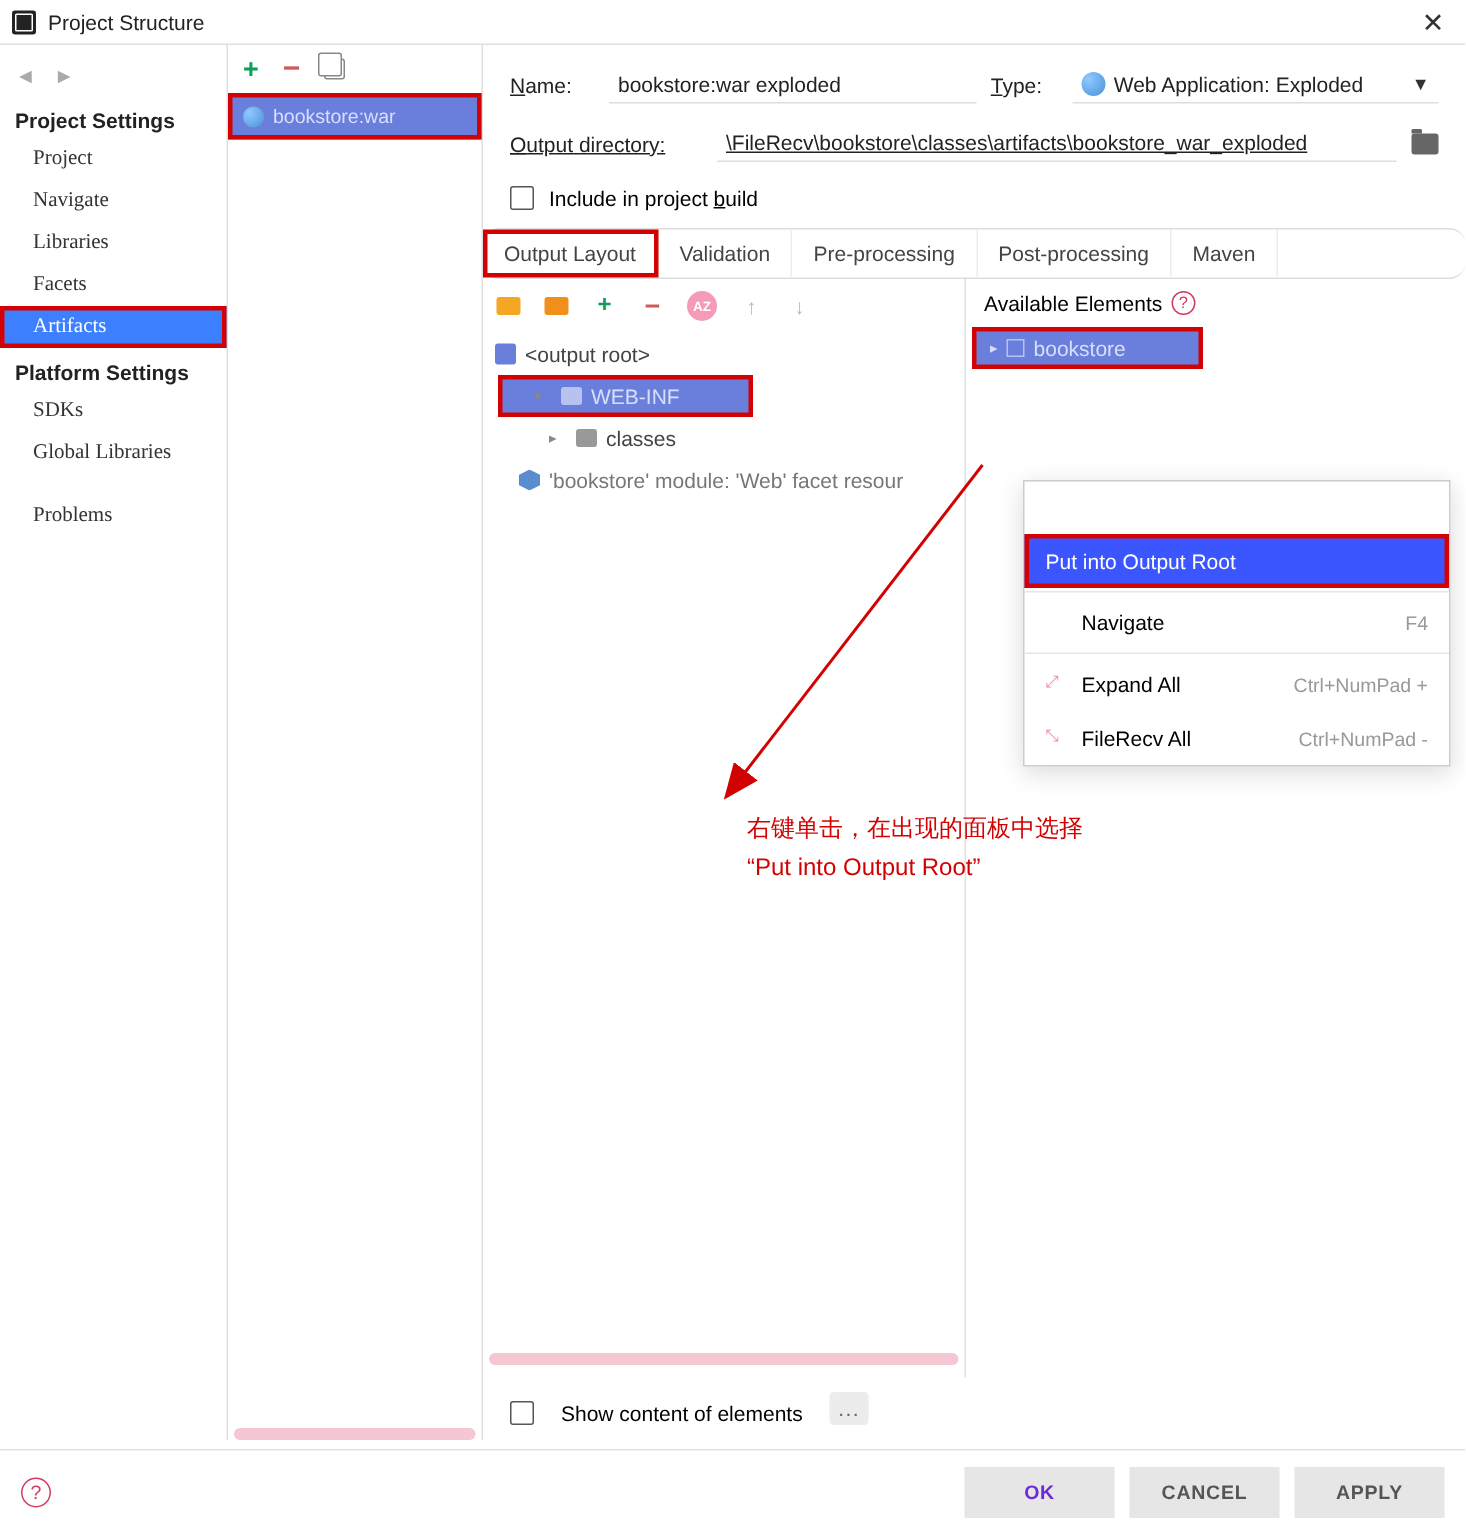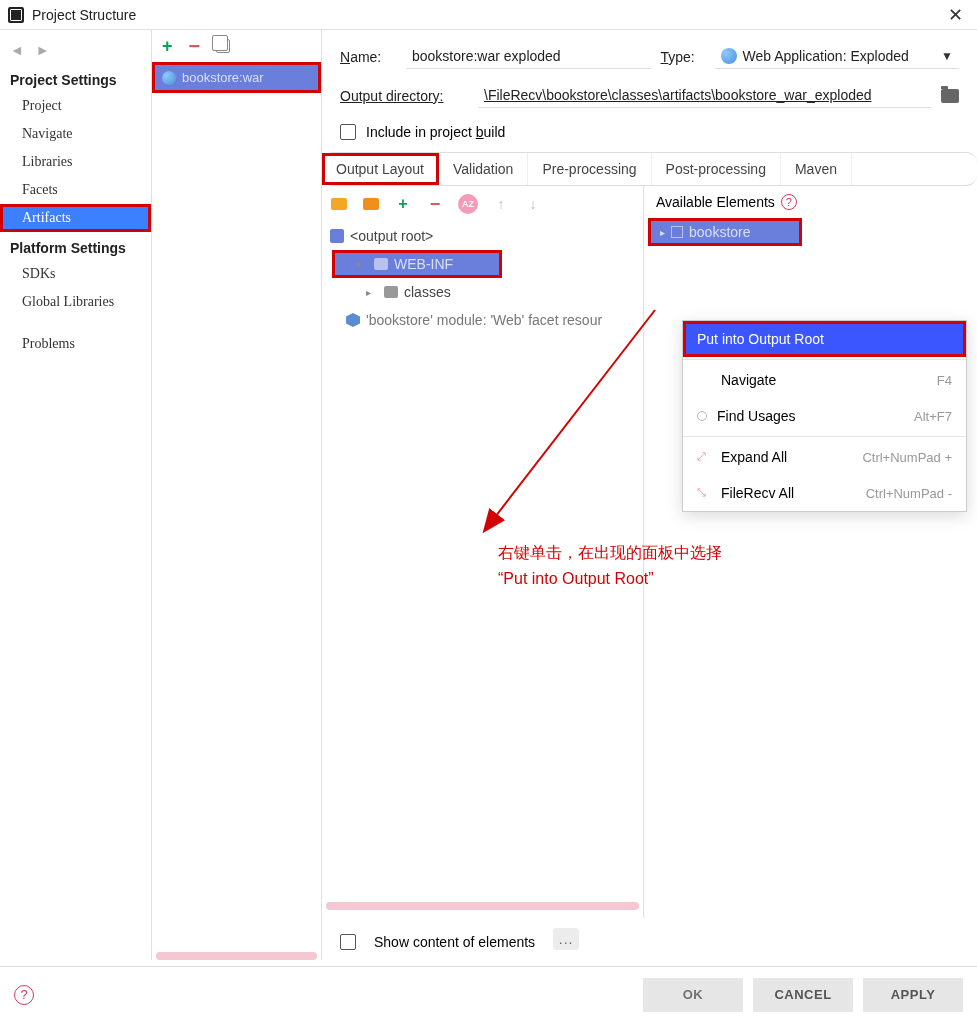--- a/index.html
+++ b/index.html
@@ -85,36 +85,36 @@
 .avail-header { padding: 8px 12px; font-size: 14px; display: flex; align-items: center; gap: 6px; }
 .avail-header .q { width: 16px; height: 16px; border: 1.5px solid #d33a5e; border-radius: 50%; color: #d33a5e; font-size: 11px; display: flex; align-items: center; justify-content: center; }
 .avail-item { background: #6a7fdc; color: #d8dffd; padding: 6px 12px; display: flex; align-items: center; gap: 6px; font-size: 14px; outline: 3px solid #d30202; outline-offset: -3px; width: 154px; margin-left: 4px; }
 .avail-item .arrow { font-size: 10px; }
 .avail-item .sq { width: 12px; height: 12px; border: 1.5px solid #b8c2f0; }
 
 .context-menu { position: absolute; left: 682px; top: 320px; width: 285px; background: #fff; border: 1px solid #ccc; box-shadow: 0 4px 16px rgba(0,0,0,.15); font-size: 14px; z-index: 10; }
 .context-menu .mitem { display: flex; align-items: center; padding: 10px 14px; gap: 10px; cursor: pointer; }
 .context-menu .mitem .lbl { flex: 1; }
 .context-menu .mitem .sc { color: #999; font-size: 13px; }
-.context-menu .mitem.sel { background: #3c56ff; color: #fff; outline: 3px solid #d30202; outline-offset: -3px; }
+.context-menu .mitem.sel { background: #3c56ff; color: #fff; outline: 3px solid #d30202; outline-offset: -3px; margin-top: 35px; }
 .context-menu .sep { height: 1px; background: #e5e5e5; margin: 2px 0; }
 .context-menu .mico { width: 14px; height: 14px; display: inline-block; }
 
 .arrow-svg { position: absolute; left: 445px; top: 290px; width: 260px; height: 255px; z-index: 5; pointer-events: none; }
 .annotation { position: absolute; left: 498px; top: 540px; color: #d30202; font-family: "SimSun", serif; font-size: 16px; line-height: 1.6; z-index: 5; }
 
 .bottom-row { display: flex; align-items: flex-end; padding: 10px 18px; font-size: 14px; gap: 18px; border-top: 0; }
 .bottom-row .chk { width: 16px; height: 16px; border: 1.5px solid #555; border-radius: 2px; }
 .bottom-row .dots { width: 26px; height: 22px; background: #ececec; border-radius: 3px; display: flex; align-items: center; justify-content: center; color: #666; letter-spacing: 1px; }
 
 .footer { position: absolute; bottom: 0; left: 0; right: 0; height: 56px; border-top: 1px solid #e0e0e0; display: flex; align-items: center; padding: 0 14px; gap: 10px; }
 .footer .help { width: 20px; height: 20px; border: 1.5px solid #d33a5e; border-radius: 50%; color: #d33a5e; display: flex; align-items: center; justify-content: center; font-size: 13px; }
 .footer .spacer { flex: 1; }
 .footer .btn { width: 100px; height: 34px; background: #e6e6e6; border: none; font-size: 13px; font-weight: 600; color: #555; letter-spacing: .5px; cursor: pointer; }
-.footer .btn.primary { color: #737373; }
+.footer .btn.primary { color: #6d28d9; }
 </style>
 </head>
 <body>
 
 <div class="titlebar">
   <span class="ij-icon"></span>
   <span class="title">Project Structure</span>
   <span class="close">✕</span>
 </div>
 
@@ -257,25 +257,20 @@
 <div class="context-menu">
   <div class="mitem sel">
     <span class="lbl">Put into Output Root</span>
   </div>
   <div class="sep"></div>
   <div class="mitem">
     <span class="mico"></span>
     <span class="lbl">Navigate</span>
     <span class="sc">F4</span>
   </div>
-  <div class="mitem">
-    <span class="mico" style="border:1.5px solid #bbb;border-radius:50%;width:10px;height:10px"></span>
-    <span class="lbl">Find Usages</span>
-    <span class="sc">Alt+F7</span>
-  </div>
   <div class="sep"></div>
   <div class="mitem">
     <span class="mico" style="color:#e8a;font-size:11px">⤢</span>
     <span class="lbl">Expand All</span>
     <span class="sc">Ctrl+NumPad +</span>
   </div>
   <div class="mitem">
     <span class="mico" style="color:#e8a;font-size:11px">⤡</span>
     <span class="lbl">FileRecv All</span>
     <span class="sc">Ctrl+NumPad -</span>

